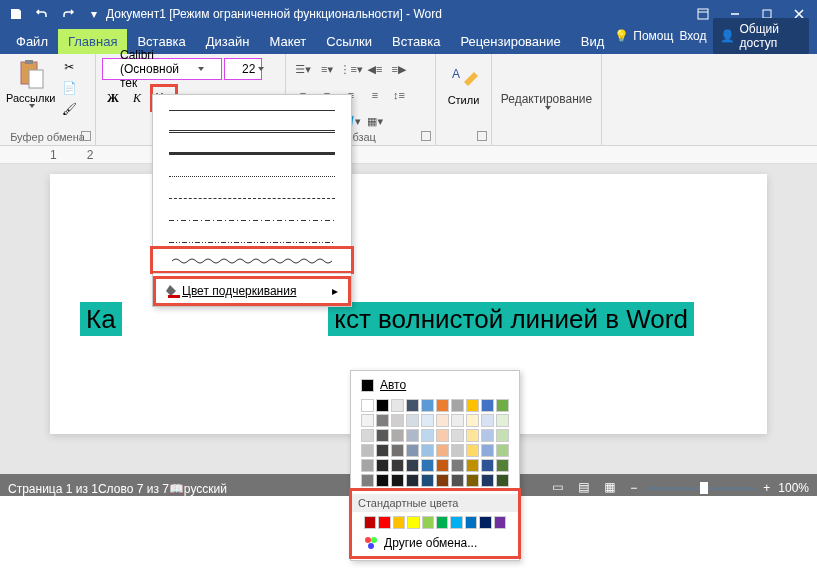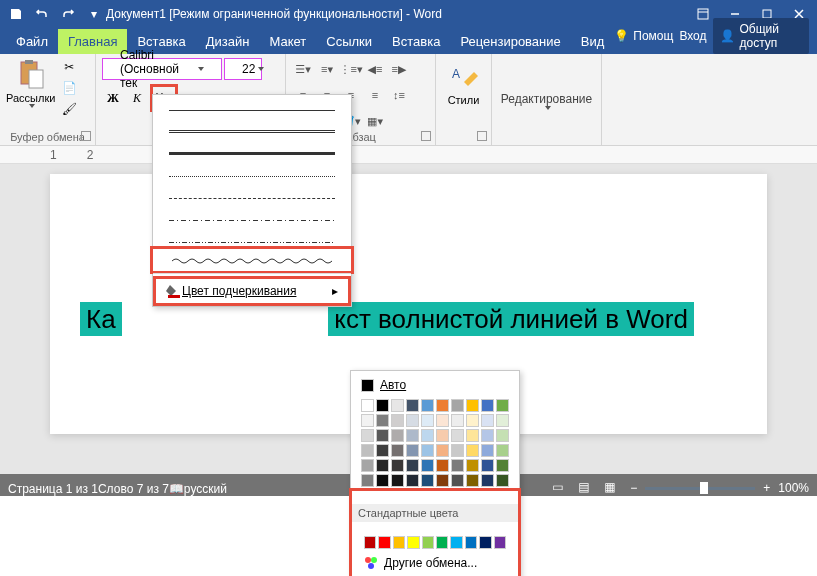--- a/index.html
+++ b/index.html
@@ -365,21 +365,21 @@
       <div class="sw" style="background: rgb(23, 22, 22);"></div>
       <div class="sw" style="background: rgb(34, 42, 53);"></div>
       <div class="sw" style="background: rgb(30, 78, 121);"></div>
       <div class="sw" style="background: rgb(131, 60, 11);"></div>
       <div class="sw" style="background: rgb(82, 82, 82);"></div>
       <div class="sw" style="background: rgb(127, 96, 0);"></div>
       <div class="sw" style="background: rgb(31, 56, 100);"></div>
       <div class="sw" style="background: rgb(55, 86, 35);"></div>
     </div>
   <div class="hl-std">
-    <div class="cp-head" style="margin:10px -6px">Стандартные цвета</div>
+    <div class="cp-head" style="margin:0 -6px">Стандартные цвета</div>
     <div class="std-row" id="std-sw">
         <div class="sw" style="background: rgb(192, 0, 0);"></div>
         <div class="sw" style="background: rgb(255, 0, 0);"></div>
         <div class="sw" style="background: rgb(255, 192, 0);"></div>
         <div class="sw" style="background: rgb(255, 255, 0);"></div>
         <div class="sw" style="background: rgb(146, 208, 80);"></div>
         <div class="sw" style="background: rgb(0, 176, 80);"></div>
         <div class="sw" style="background: rgb(0, 176, 240);"></div>
         <div class="sw" style="background: rgb(0, 112, 192);"></div>
         <div class="sw" style="background: rgb(0, 32, 96);"></div>

